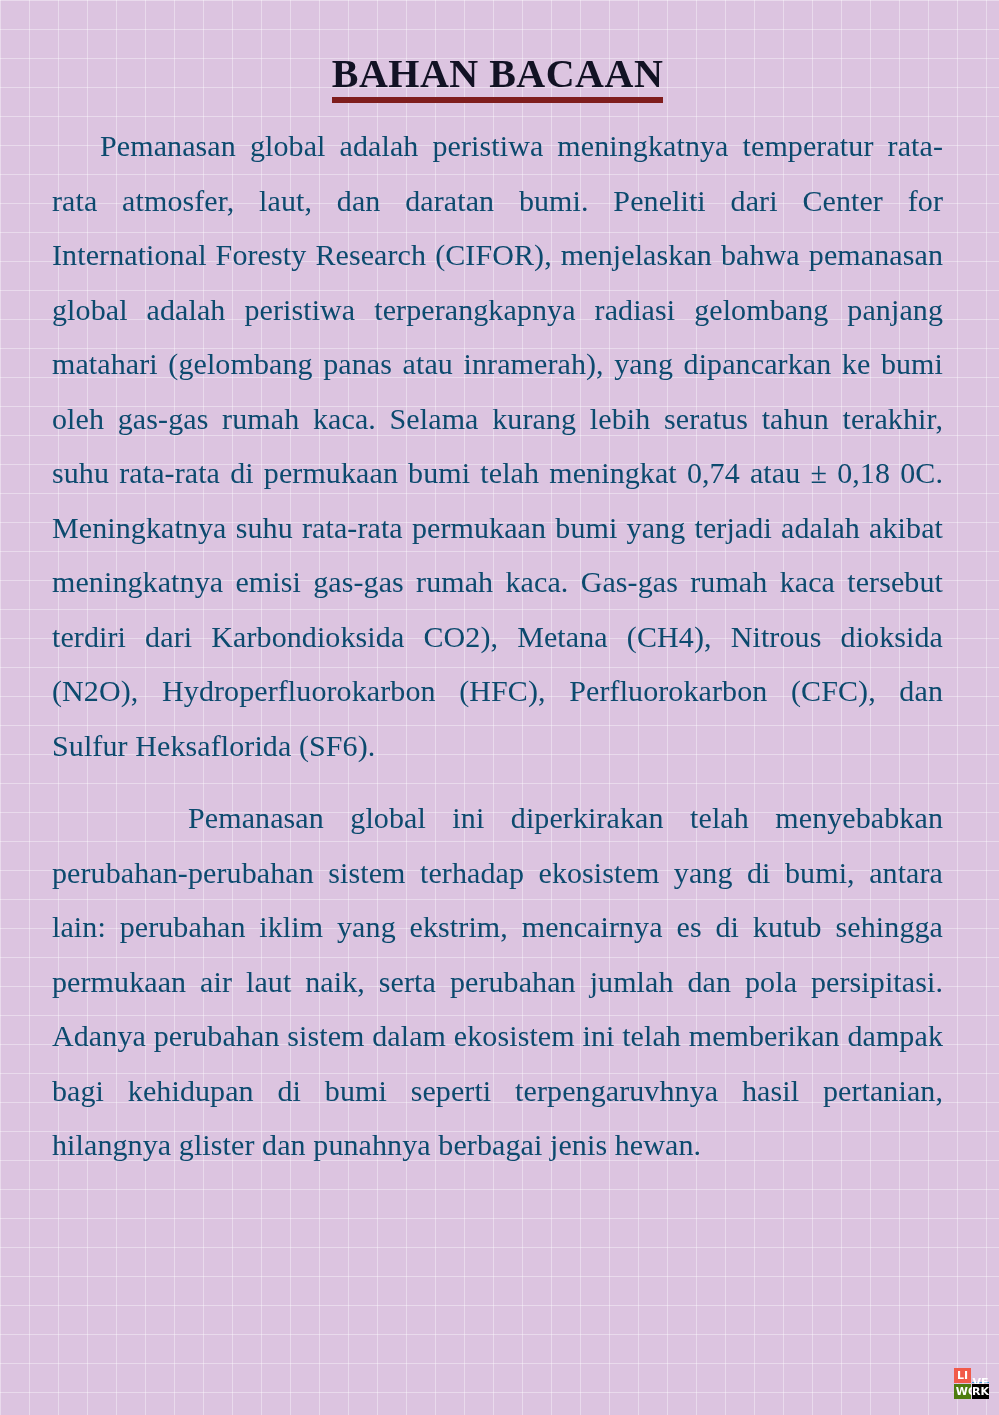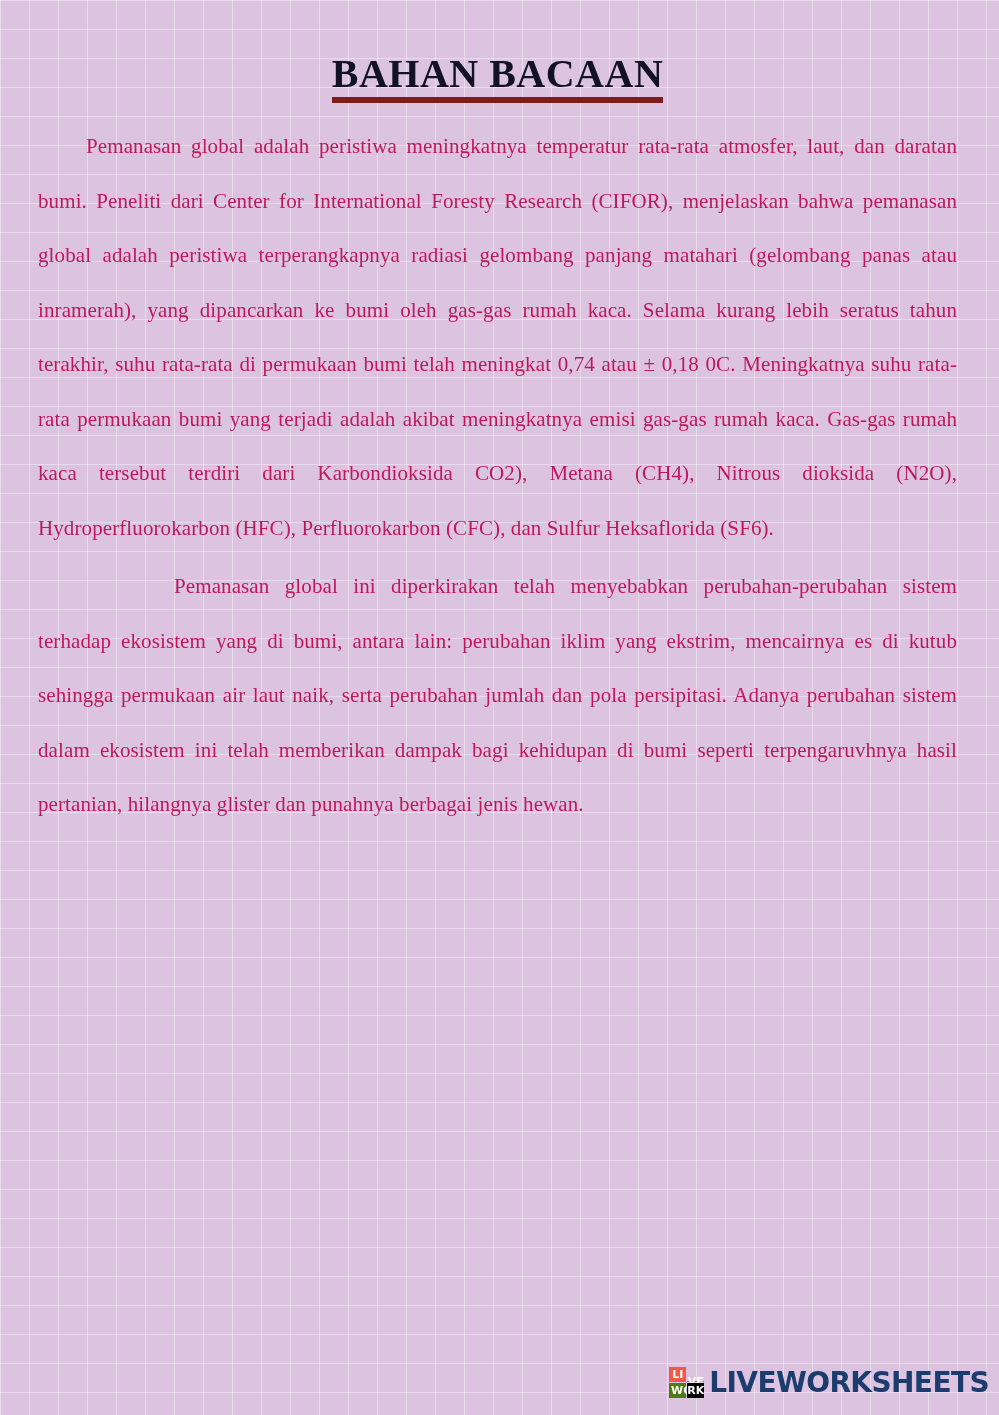--- a/index.html
+++ b/index.html
@@ -32,26 +32,26 @@
     font-weight: bold;
     letter-spacing: 0.5px;
     margin: 14px 0 22px 0;
     color: #121224;
   }
   .doc-title span {
     border-bottom: 6px solid #7f1d1d;
     padding-bottom: 1px;
   }
   .para {
-    font-size: 21px;
+    font-size: 30px;
     line-height: 54.5px;
     text-align: justify;
     text-justify: inter-word;
-    margin: 4px;
-    color: #be185d;
+    margin: 18px;
+    color: #0c4a6e;
     letter-spacing: 0.1px;
   }
   .para.first {
     text-indent: 48px;
   }
   .para.second {
     text-indent: 136px;
   }
   .footer-logo {
     position: absolute;
@@ -102,16 +102,15 @@
 
   <p class="para second">Pemanasan global ini diperkirakan telah menyebabkan perubahan-perubahan sistem terhadap ekosistem  yang  di bumi, antara lain: perubahan iklim yang ekstrim, mencairnya es di kutub sehingga permukaan air laut naik, serta perubahan jumlah dan pola persipitasi. Adanya perubahan sistem dalam ekosistem ini telah memberikan dampak bagi kehidupan di bumi seperti terpengaruvhnya hasil pertanian, hilangnya glister dan punahnya berbagai jenis hewan.</p>
 
   <div class="footer-logo">
     <div class="logo-mark">
       <span class="lm-1">LI</span>
       <span class="lm-2">VE</span>
       <span class="lm-3">WO</span>
       <span class="lm-4">RK</span>
     </div>
-    <div class="logo-text">LIVEWORKSHEETS</div>
   </div>
 
 </div>
 
 </body></html>

